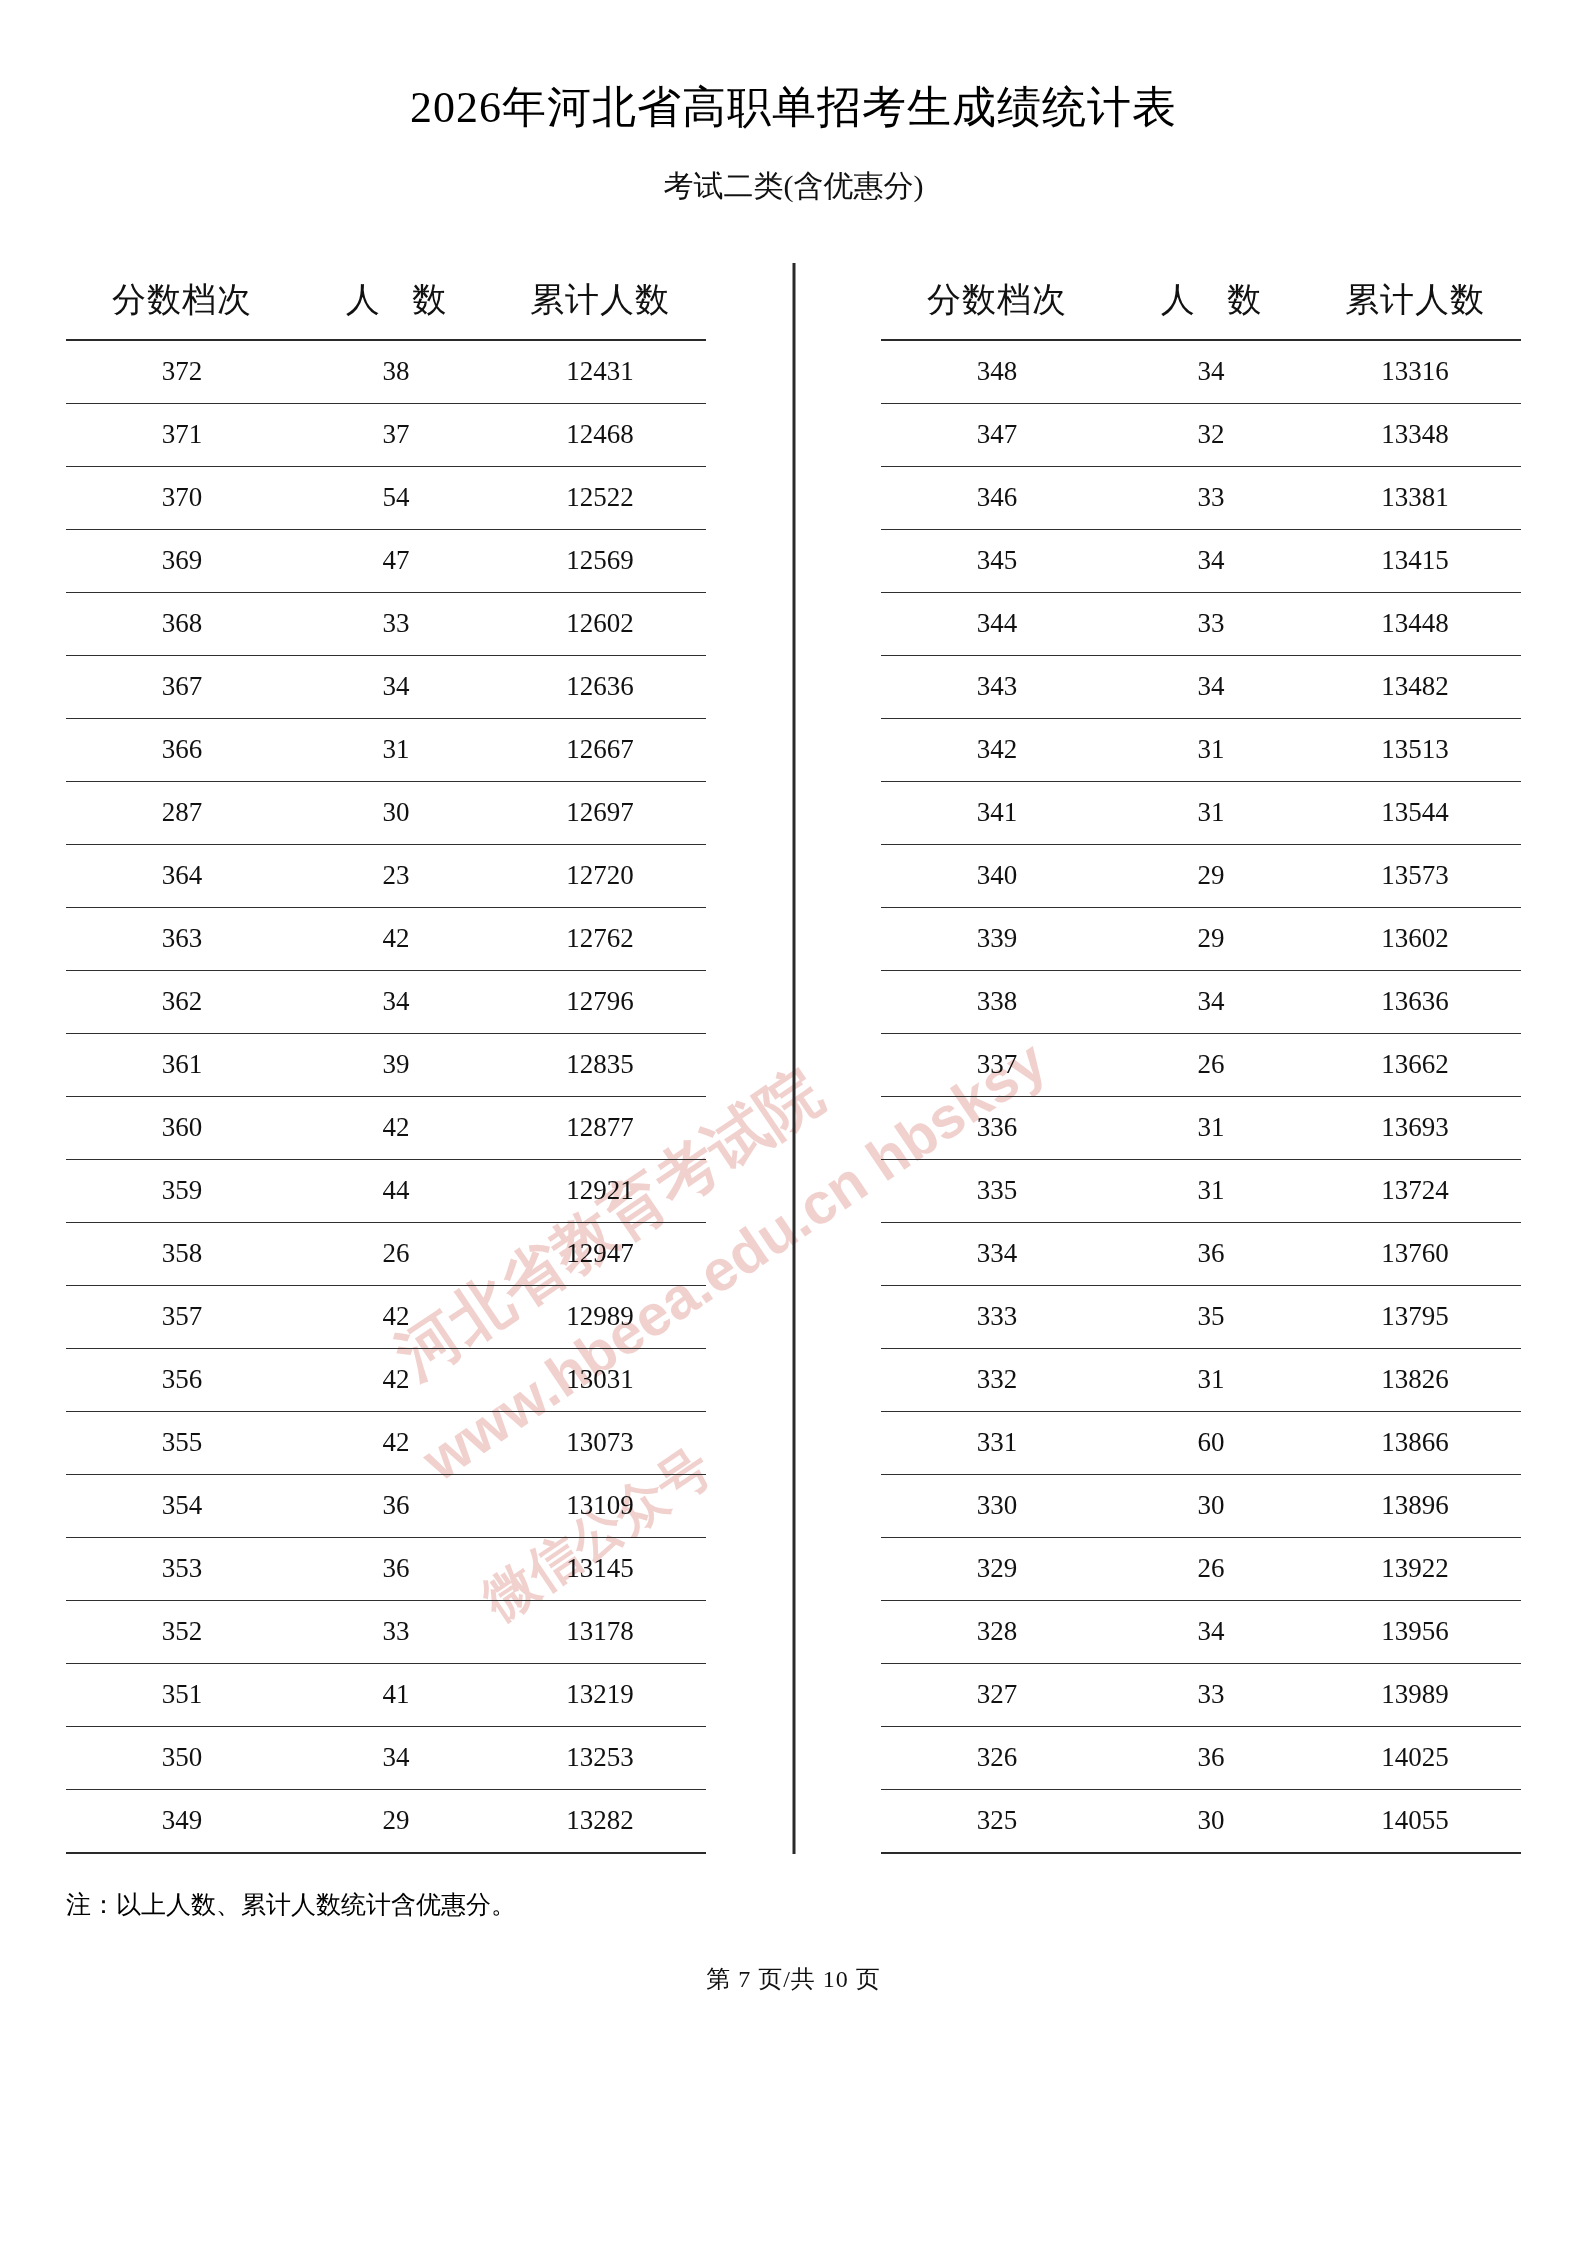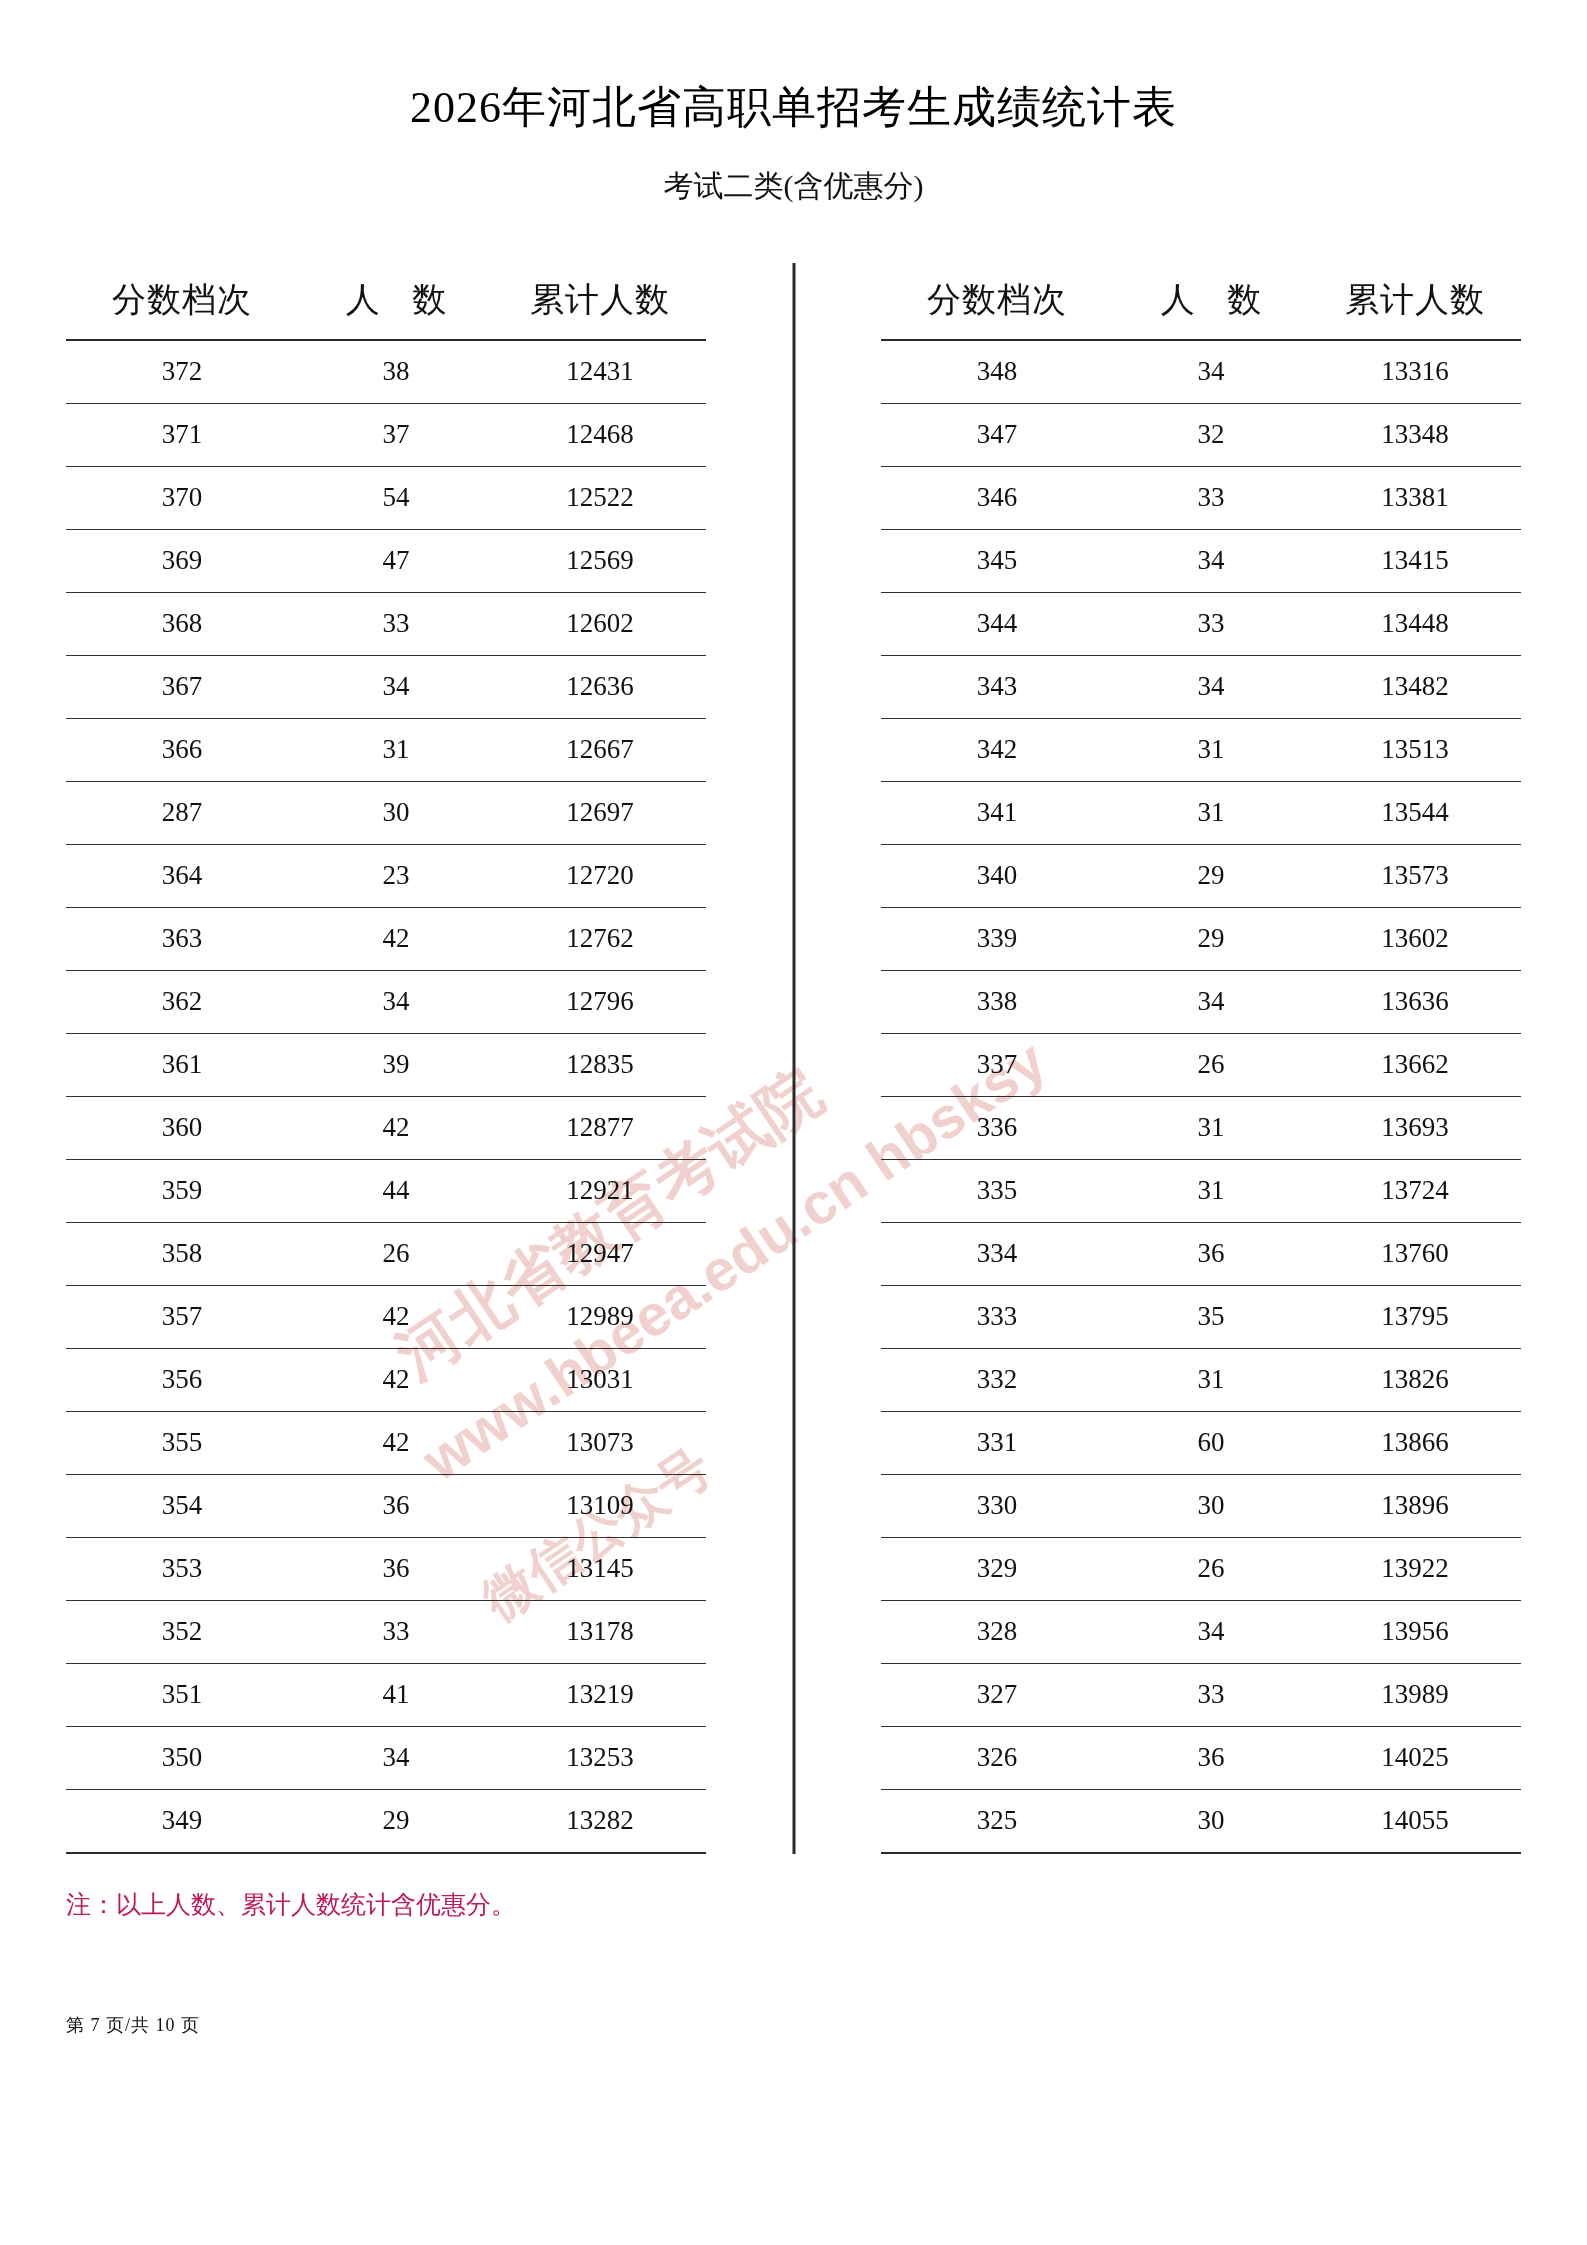--- a/index.html
+++ b/index.html
@@ -80,26 +80,27 @@
     padding: 15px 0 16px 0;
     border-bottom: 1.2px solid #2f2f2f;
     color: #111;
   }
   table.score-table tr:last-child td {
     border-bottom: 2.5px solid #2a2a2a;
   }
   .note {
     margin-top: 34px;
     font-size: 25px;
-    color: #be185d;
+    color: #000000;
     font-family: "Liberation Sans", sans-serif;
   }
   .footer {
-    font-size: 18px;
-    margin-top: 92px;
+    text-align: center;
+    font-size: 24px;
+    margin-top: 42px;
     color: #111;
     letter-spacing: 1px;
   }
   .watermark {
     position: absolute;
     left: 0;
     top: 0;
     width: 1587px;
     height: 2245px;
     pointer-events: none;

